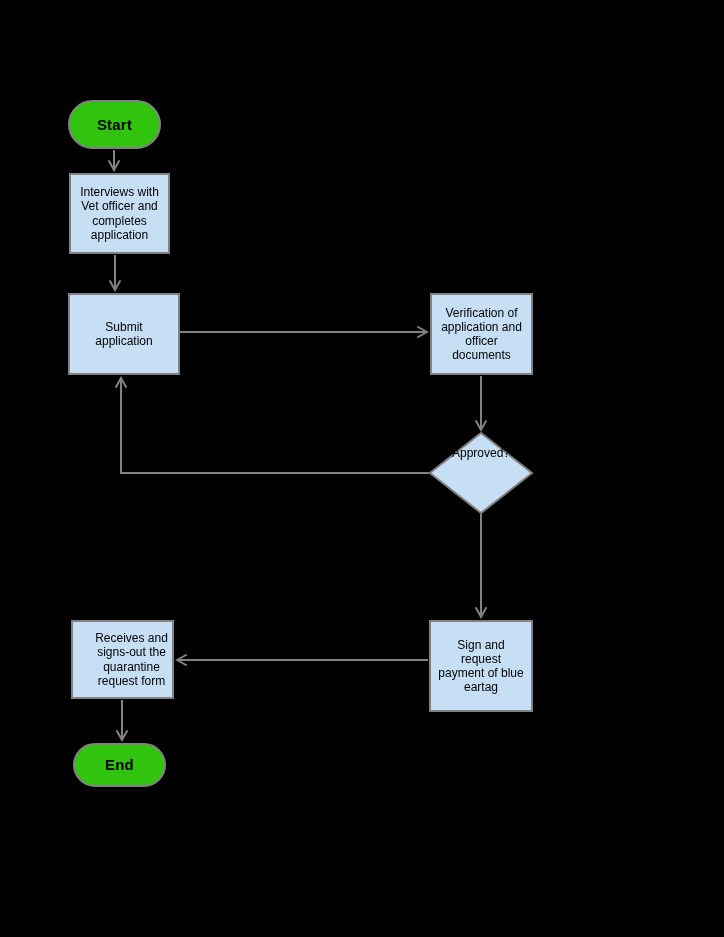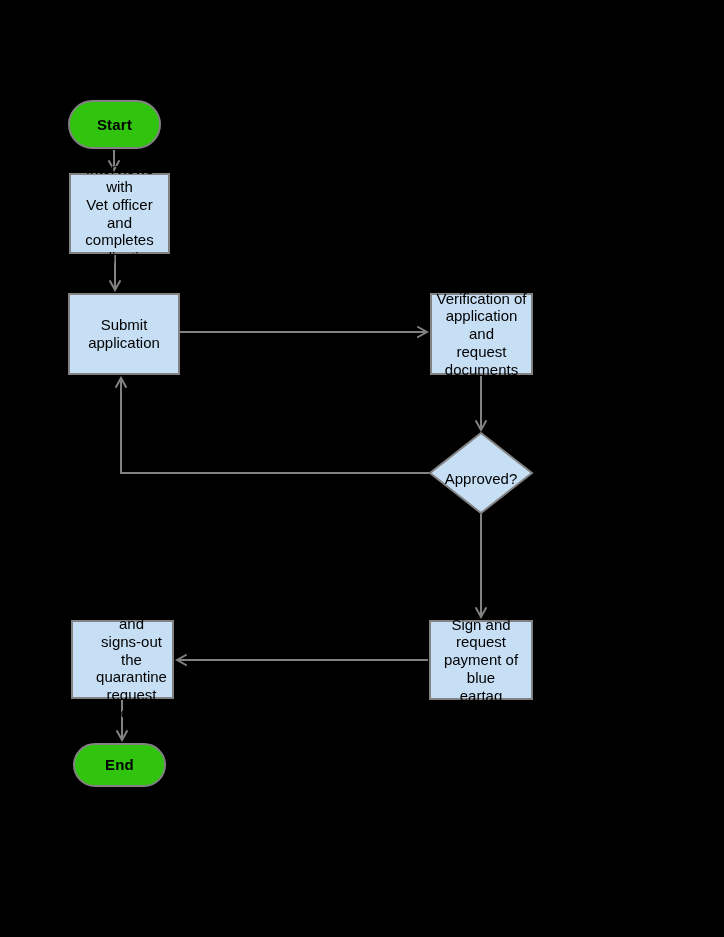--- a/index.html
+++ b/index.html
@@ -47,21 +47,21 @@
   .node{
     position:absolute;
     box-sizing:border-box;
     background:var(--node-fill);
     border:2px solid var(--stroke);
     color:var(--text-color);
     display:flex;
     align-items:center;
     justify-content:center;
     text-align:center;
-    font-size:15px;
+    font-size:12px;
     line-height:1.18;
     white-space:pre-line;
     padding:2px;
   }
   .terminal{
     background:var(--terminal-fill);
     border-radius:25px;
     font-weight:bold;
     font-size:15px;
     letter-spacing:0.2px;
@@ -107,29 +107,29 @@
   </div>
 
   <div class="node" style="left:68px;top:255px;width:112px;height:82px;">
     <span>Submit
 application</span>
   </div>
 
   <div class="node" style="left:430px;top:255px;width:103px;height:82px;">
     <span>Verification of
 application and
-request
+officer
 documents</span>
   </div>
 
-  <div class="node decision-label" style="left:430px;top:401px;width:102px;height:80px;">
+  <div class="node decision-label" style="left:430px;top:375px;width:102px;height:80px;">
     <span>Approved?</span>
   </div>
 
-  <div class="node" style="left:429px;top:582px;width:104px;height:80px;">
+  <div class="node" style="left:429px;top:582px;width:104px;height:92px;">
     <span>Sign and
 request
 payment of blue
 eartag</span>
   </div>
 
   <div class="node" style="left:71px;top:582px;width:103px;height:79px;padding-left:20px;">
     <span>Receives and
 signs-out the
 quarantine

